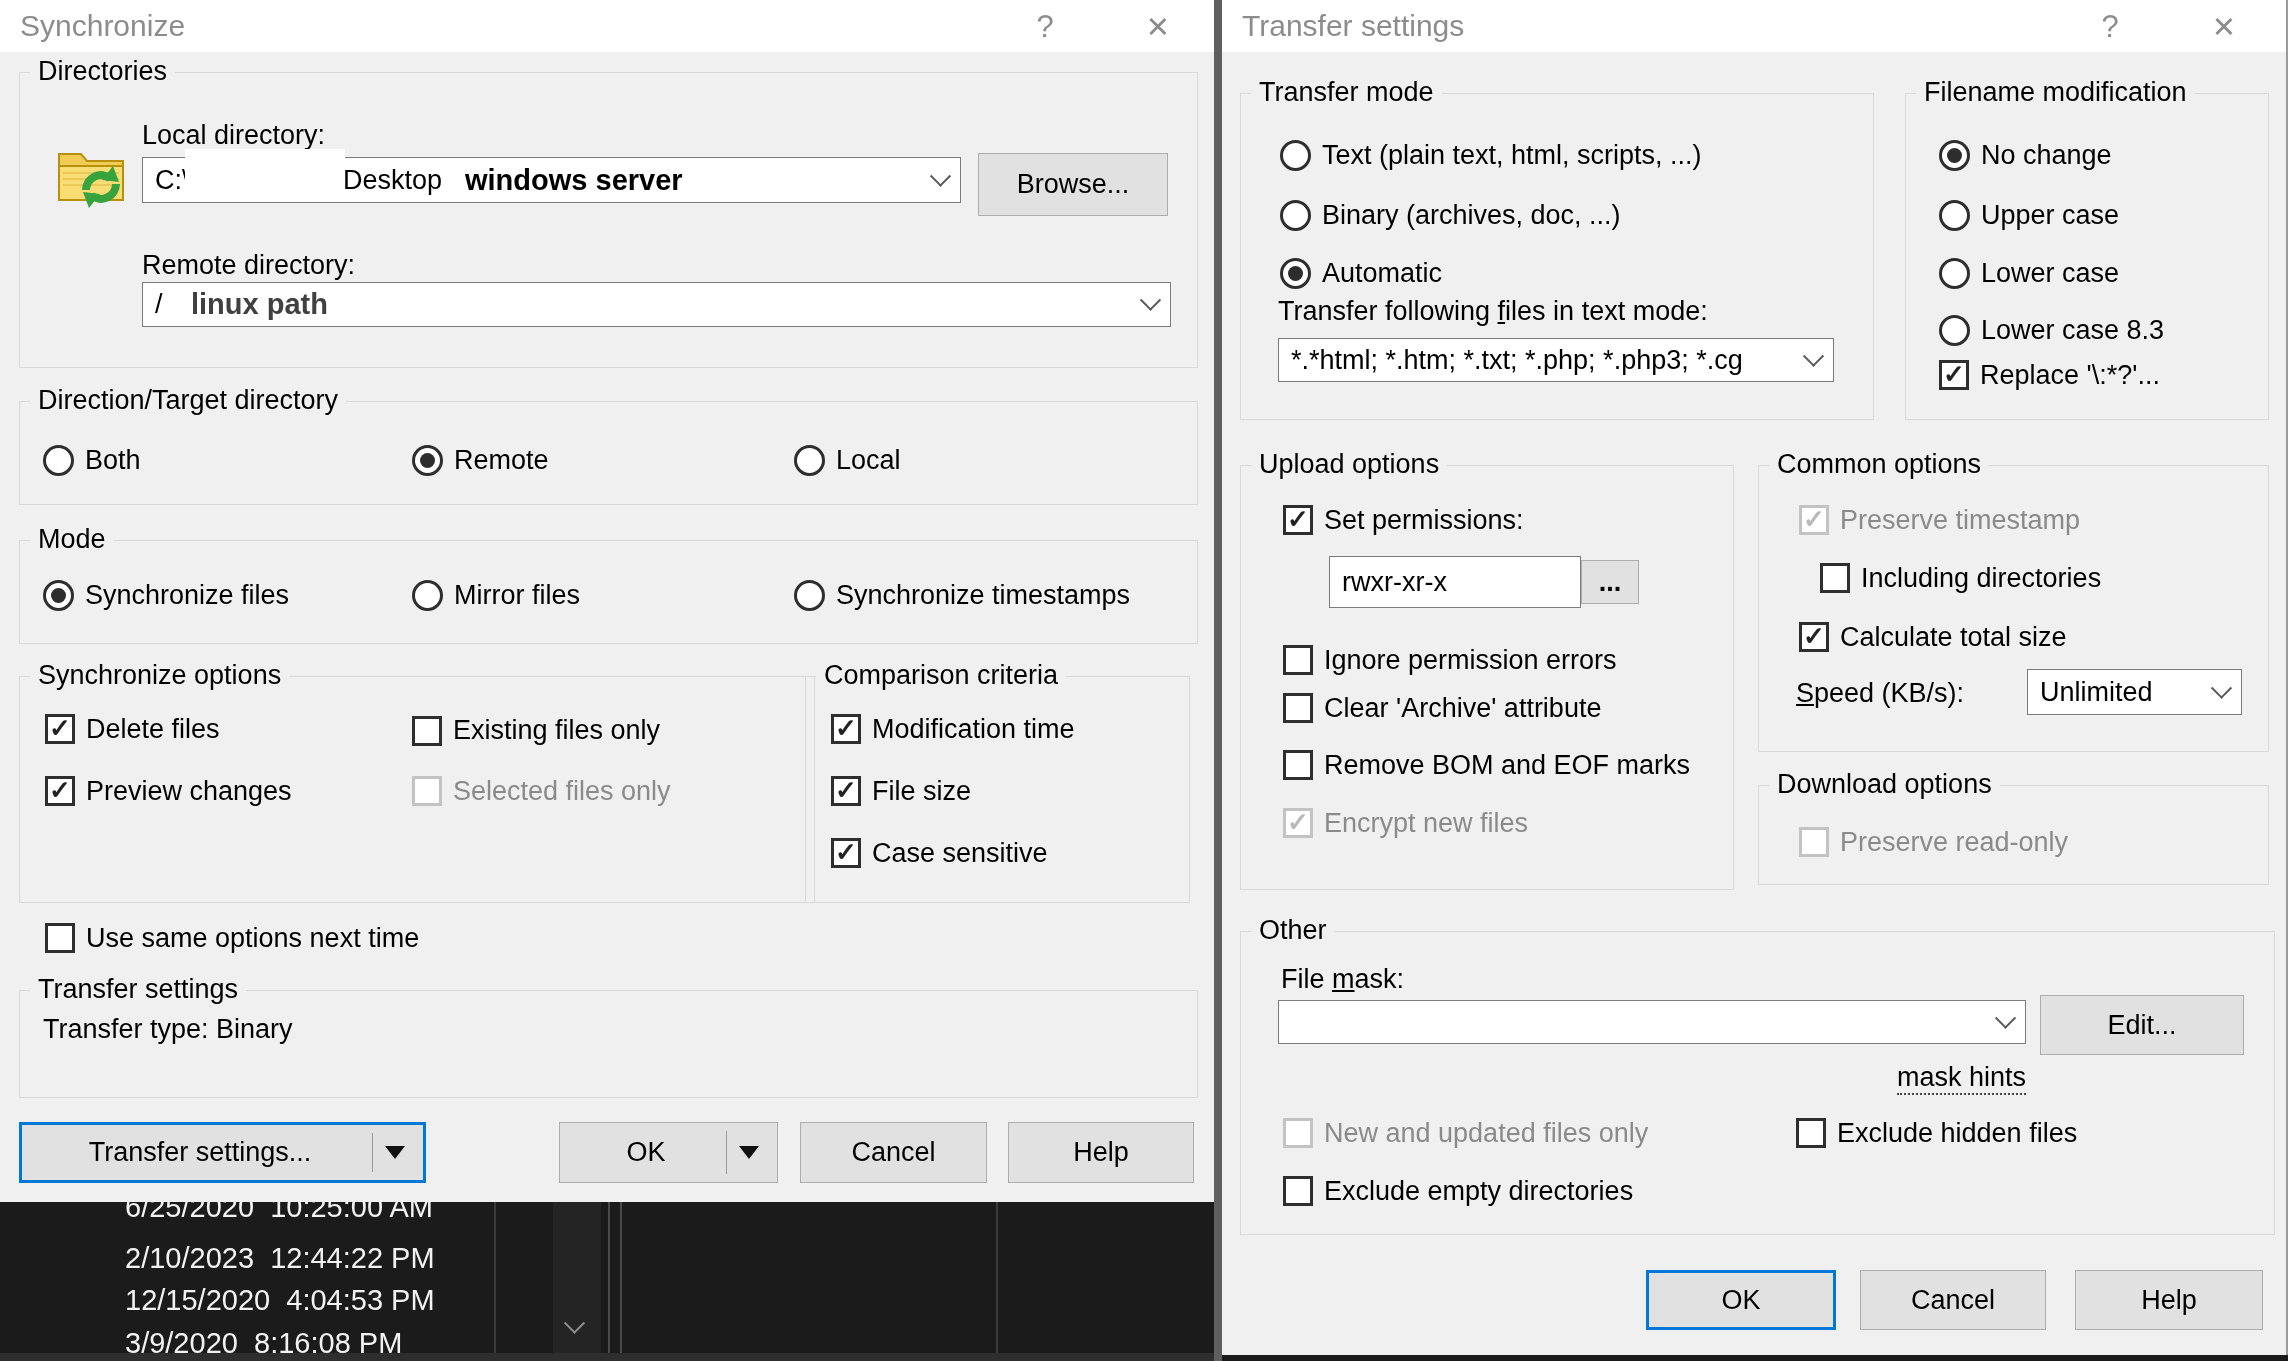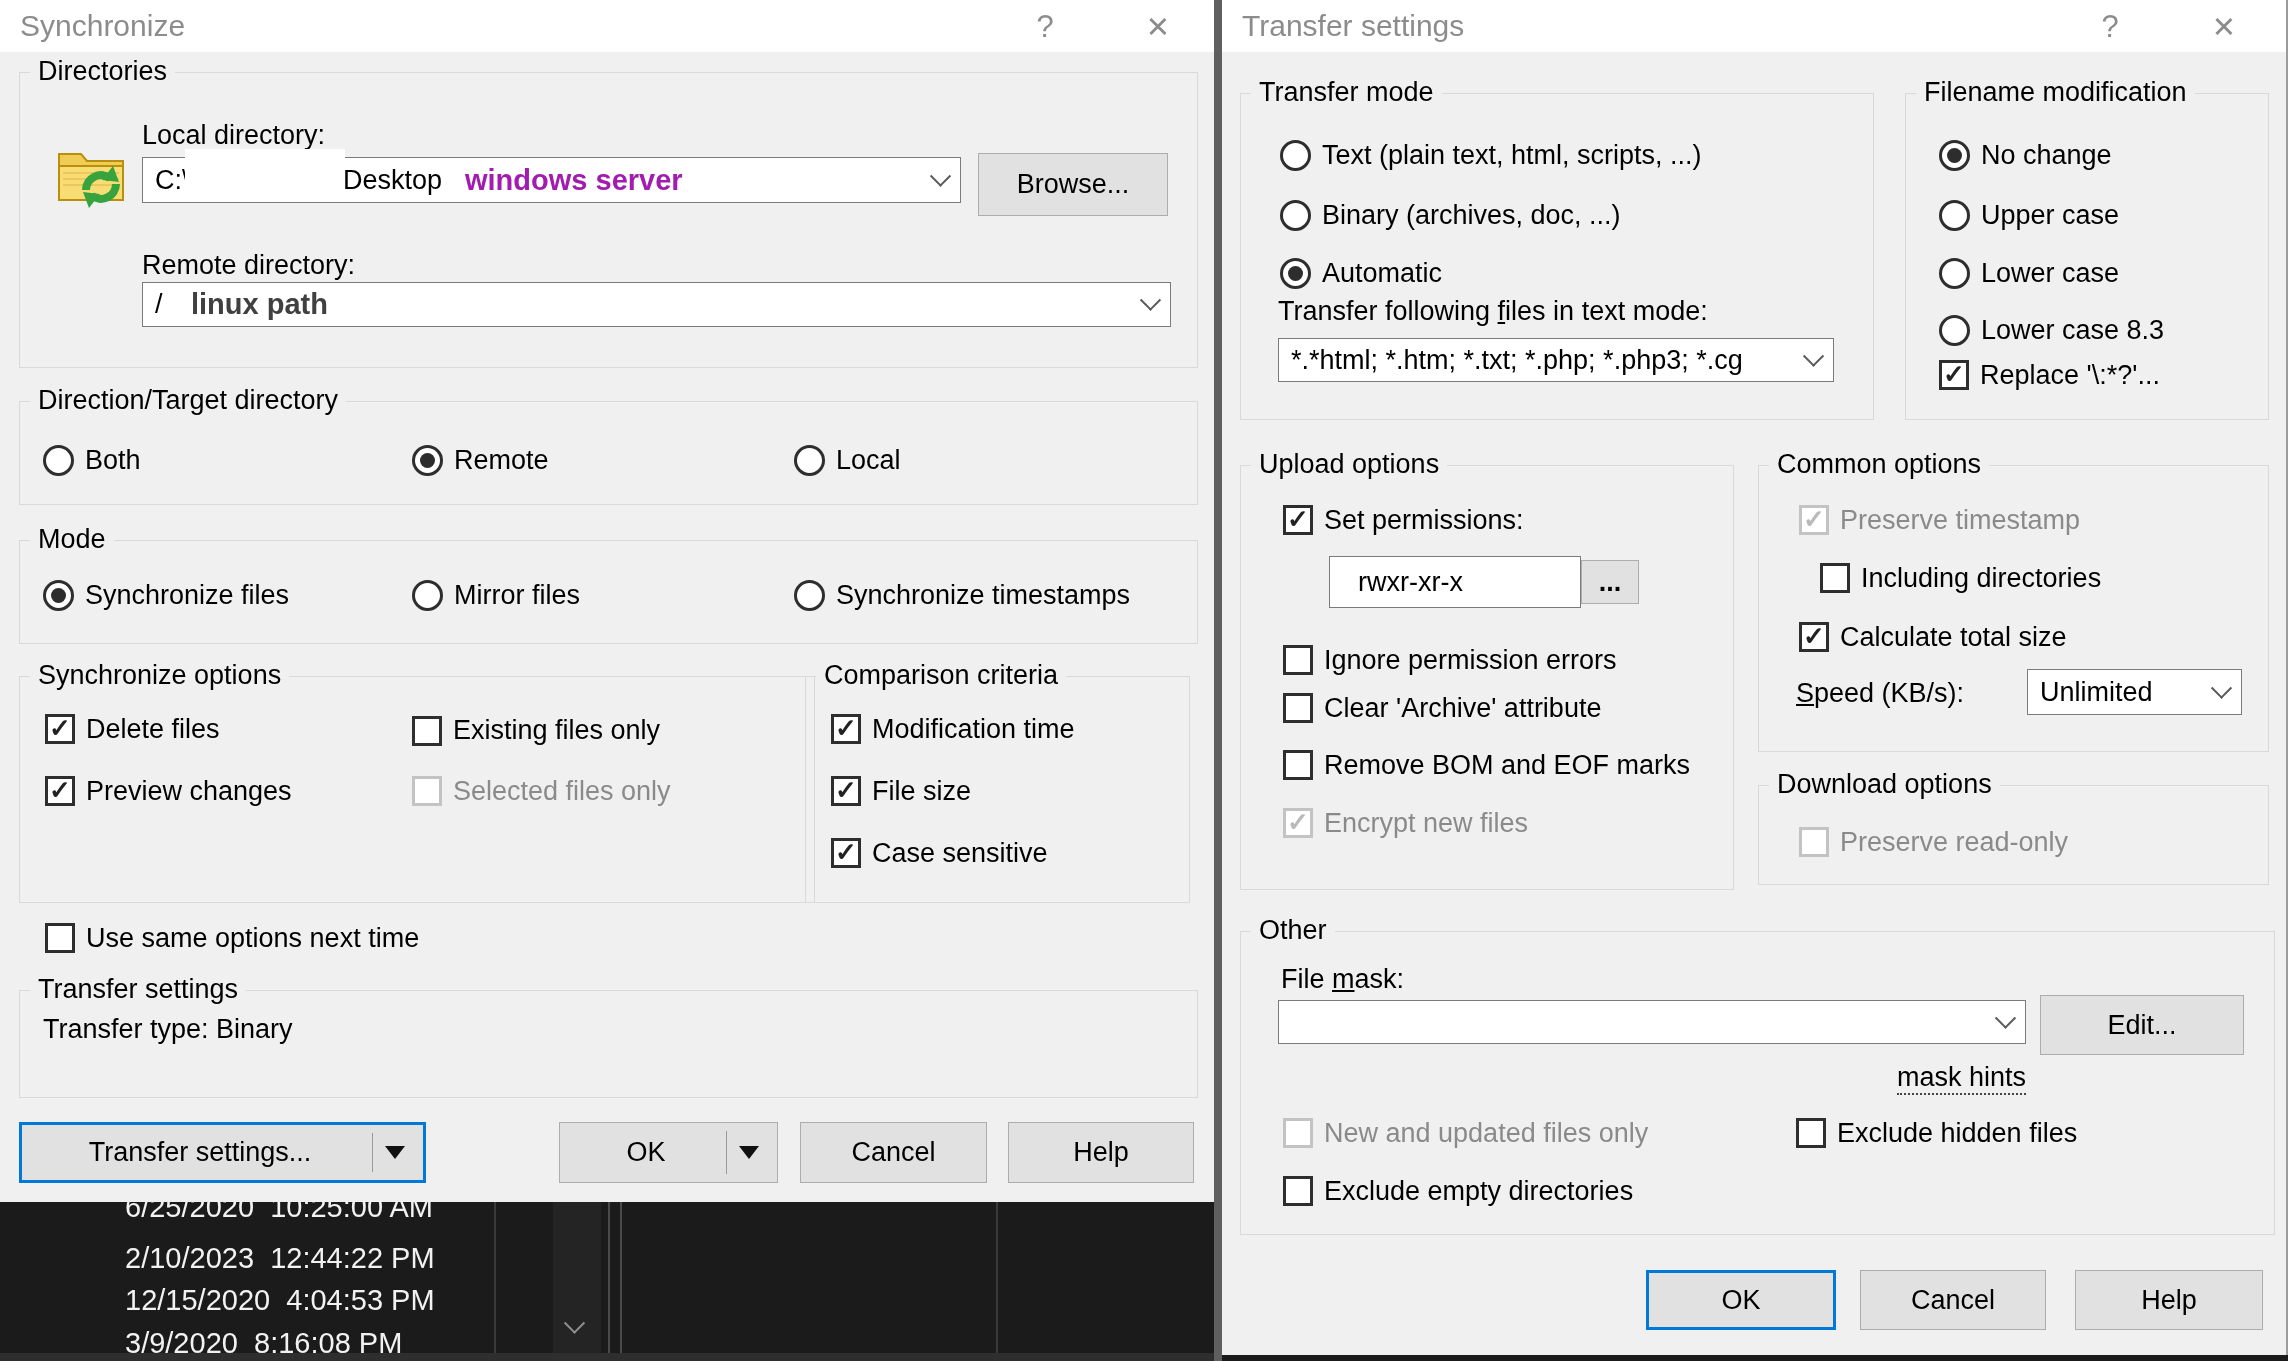--- a/index.html
+++ b/index.html
@@ -71,21 +71,21 @@
         <polygon points="59,28 65,44 48,42" fill="#36a33c"></polygon>
         <path d="M62 46 a15 15 0 0 1 -24.5 11.5" fill="none" stroke="#36a33c" stroke-width="8"></path>
         <polygon points="35,70 29,54 46,56" fill="#36a33c"></polygon>
       </svg>
     </div>
     <span class="lbl" style="left:142px; top:120px;">Local directory:</span>
     <div class="combo" style="left:142px; top:157px; width:819px; height:46px;">
       <span>C:\</span>
       <div style="position:absolute; left:42px; top:-9px; width:160px; height:52px; background:#fff;"></div>
       <span style="position:absolute; left:200px;">Desktop</span>
-      <span class="annotation" style="position:absolute; left:322px; color:#a21caf;">windows server</span>
+      <span class="annotation" style="position:absolute; left:322px; color:#000000;">windows server</span>
       <span class="chev"></span>
     </div>
     <div class="btn" style="left:978px; top:153px; width:190px; height:63px;">
       <span>Browse...</span>
     </div>
     <span class="lbl" style="left:142px; top:250px;">Remote directory:</span>
     <div class="combo" style="left:142px; top:282px; width:1029px; height:45px;">
       <span>/</span>
       <span class="annotation" style="position:absolute; left:48px; color:#404040;">linux path</span>
       <span class="chev"></span>
@@ -275,21 +275,21 @@
 
     <div class="group" style="left:18px; top:465px; width:494px; height:425px;">
       <span class="glabel">Upload options</span>
     </div>
     <div class="row checked" style="left:61px; top:503px;">
       <span class="cb">
           <span class="mark">✓</span>
         </span>
       <span>Set permissions:</span>
     </div>
-    <div style="position:absolute; left:107px; top:556px; width:252px; height:52px; background:#fff; border:1px solid #7b7b7b; display:flex; align-items:center; padding:0 28px;">
+    <div style="position:absolute; left:107px; top:556px; width:252px; height:52px; background:#fff; border:1px solid #7b7b7b; display:flex; align-items:center; padding:0 12px;">
       <span>rwxr-xr-x</span>
     </div>
     <div class="btn" style="left:359px; top:560px; width:58px; height:44px; font-weight:700;">
       <span>...</span>
     </div>
     <div class="row" style="left:61px; top:643px;">
       <span class="cb"></span>
       <span>Ignore permission errors</span>
     </div>
     <div class="row" style="left:61px; top:691px;">

